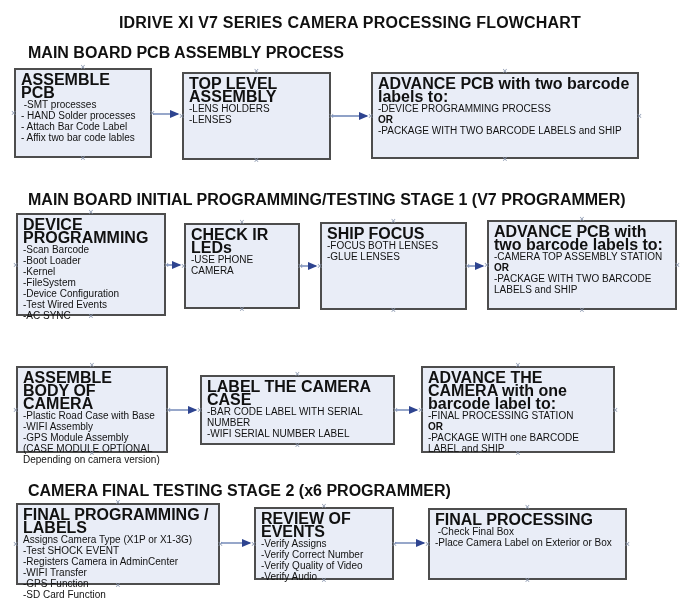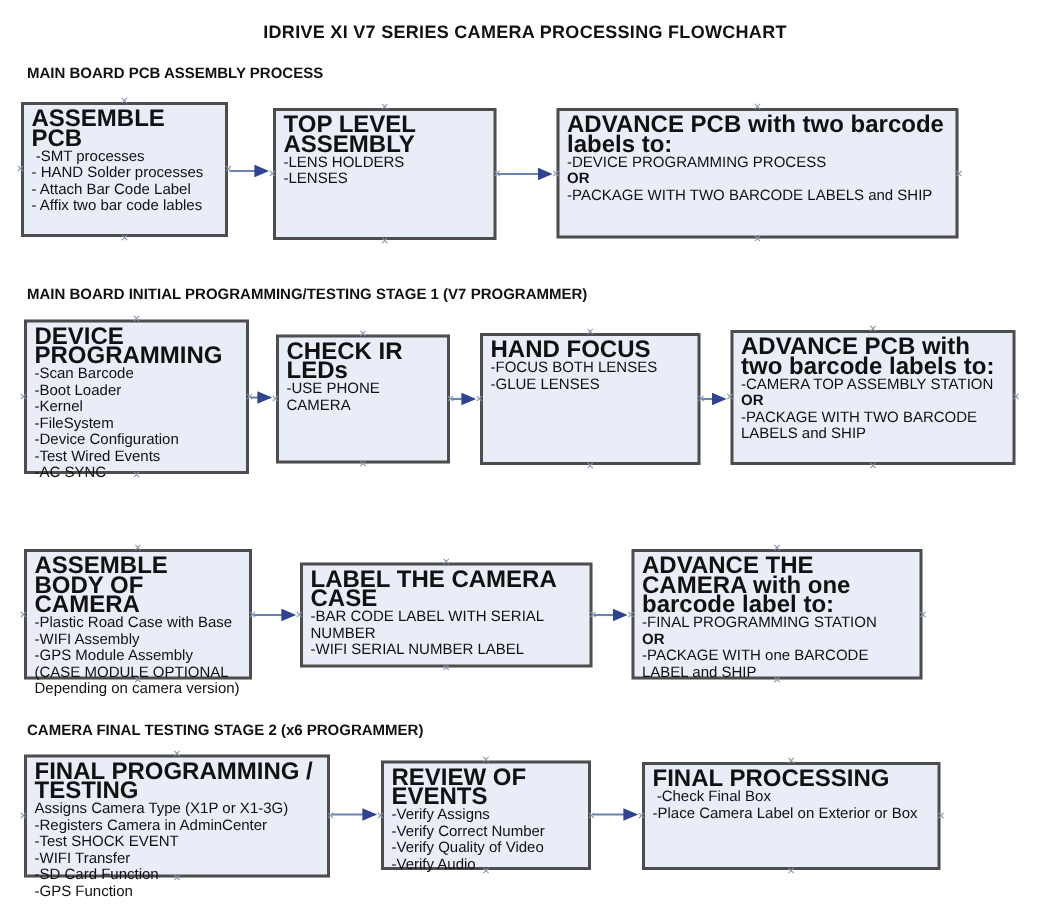--- a/index.html
+++ b/index.html
@@ -16,28 +16,28 @@
   .canvas{
     position:relative;
     width:700px;height:610px;
     background:#ffffff;
     overflow:hidden;
   }
   .chart-title{
     position:absolute;
     left:0;top:14px;width:700px;
     text-align:center;
-    font-size:12px;
+    font-size:16px;
     font-weight:bold;
     letter-spacing:.2px;
   }
   .section-heading{
     position:absolute;
-    left:18px;
-    font-size:10px;
+    left:28px;
+    font-size:16px;
     font-weight:bold;
     white-space:nowrap;
   }
   .flow-box{
     position:absolute;
     background:var(--box-fill);
     border:2px solid var(--box-border);
     padding:2px 5px 2px 5px;
   }
   .box-title{
@@ -139,21 +139,21 @@
     <div class="box-title">CHECK IR LEDs</div>
     <div>
         <div class="box-item">-USE PHONE CAMERA</div>
       </div>
   <span class="handle h-t">×</span>
       <span class="handle h-b">×</span>
       <span class="handle h-l">×</span>
       <span class="handle h-r">×</span>
     </div>
   <div class="flow-box" style="left:320px;top:222px;width:147px;height:88px">
-    <div class="box-title">HAND FOCUS</div>
+    <div class="box-title">SHIP FOCUS</div>
     <div>
         <div class="box-item">-FOCUS BOTH LENSES</div>
         <div class="box-item">-GLUE LENSES</div>
       </div>
   <span class="handle h-t">×</span>
       <span class="handle h-b">×</span>
       <span class="handle h-l">×</span>
       <span class="handle h-r">×</span>
     </div>
   <div class="flow-box" style="left:487px;top:220px;width:190px;height:90px">
@@ -190,39 +190,39 @@
         <div class="box-item">-WIFI SERIAL NUMBER LABEL</div>
       </div>
   <span class="handle h-t">×</span>
       <span class="handle h-b">×</span>
       <span class="handle h-l">×</span>
       <span class="handle h-r">×</span>
     </div>
   <div class="flow-box" style="left:421px;top:366px;width:194px;height:87px">
     <div class="box-title">ADVANCE THE CAMERA with one barcode label to:</div>
     <div>
-        <div class="box-item">-FINAL PROGRAMMING STATION</div>
+        <div class="box-item">-FINAL PROCESSING STATION</div>
         <div class="box-item bold">OR</div>
         <div class="box-item">-PACKAGE WITH one BARCODE LABEL and SHIP</div>
       </div>
   <span class="handle h-t">×</span>
       <span class="handle h-b">×</span>
       <span class="handle h-l">×</span>
       <span class="handle h-r">×</span>
     </div>
 
   <div class="flow-box" style="left:16px;top:503px;width:204px;height:82px">
-    <div class="box-title">FINAL PROGRAMMING / TESTING</div>
+    <div class="box-title">FINAL PROGRAMMING / LABELS</div>
     <div>
         <div class="box-item">Assigns Camera Type (X1P or X1-3G)</div>
+        <div class="box-item">-Test SHOCK EVENT</div>
         <div class="box-item">-Registers Camera in AdminCenter</div>
-        <div class="box-item">-Test SHOCK EVENT</div>
         <div class="box-item">-WIFI Transfer</div>
+        <div class="box-item">-GPS Function</div>
         <div class="box-item">-SD Card Function</div>
-        <div class="box-item">-GPS Function</div>
       </div>
   <span class="handle h-t">×</span>
       <span class="handle h-b">×</span>
       <span class="handle h-l">×</span>
       <span class="handle h-r">×</span>
     </div>
   <div class="flow-box" style="left:254px;top:507px;width:140px;height:73px">
     <div class="box-title">REVIEW OF EVENTS</div>
     <div>
         <div class="box-item">-Verify Assigns</div>

